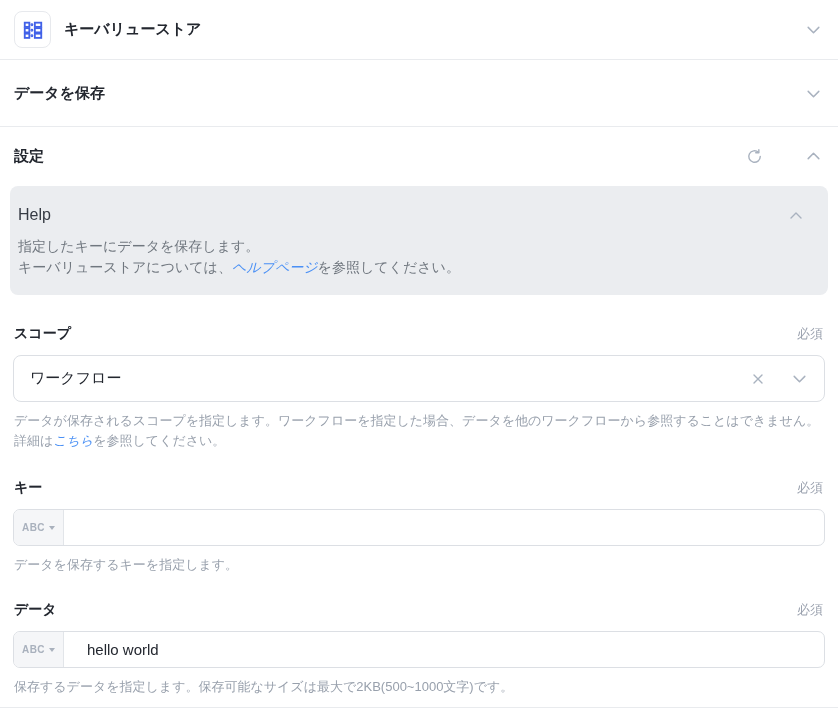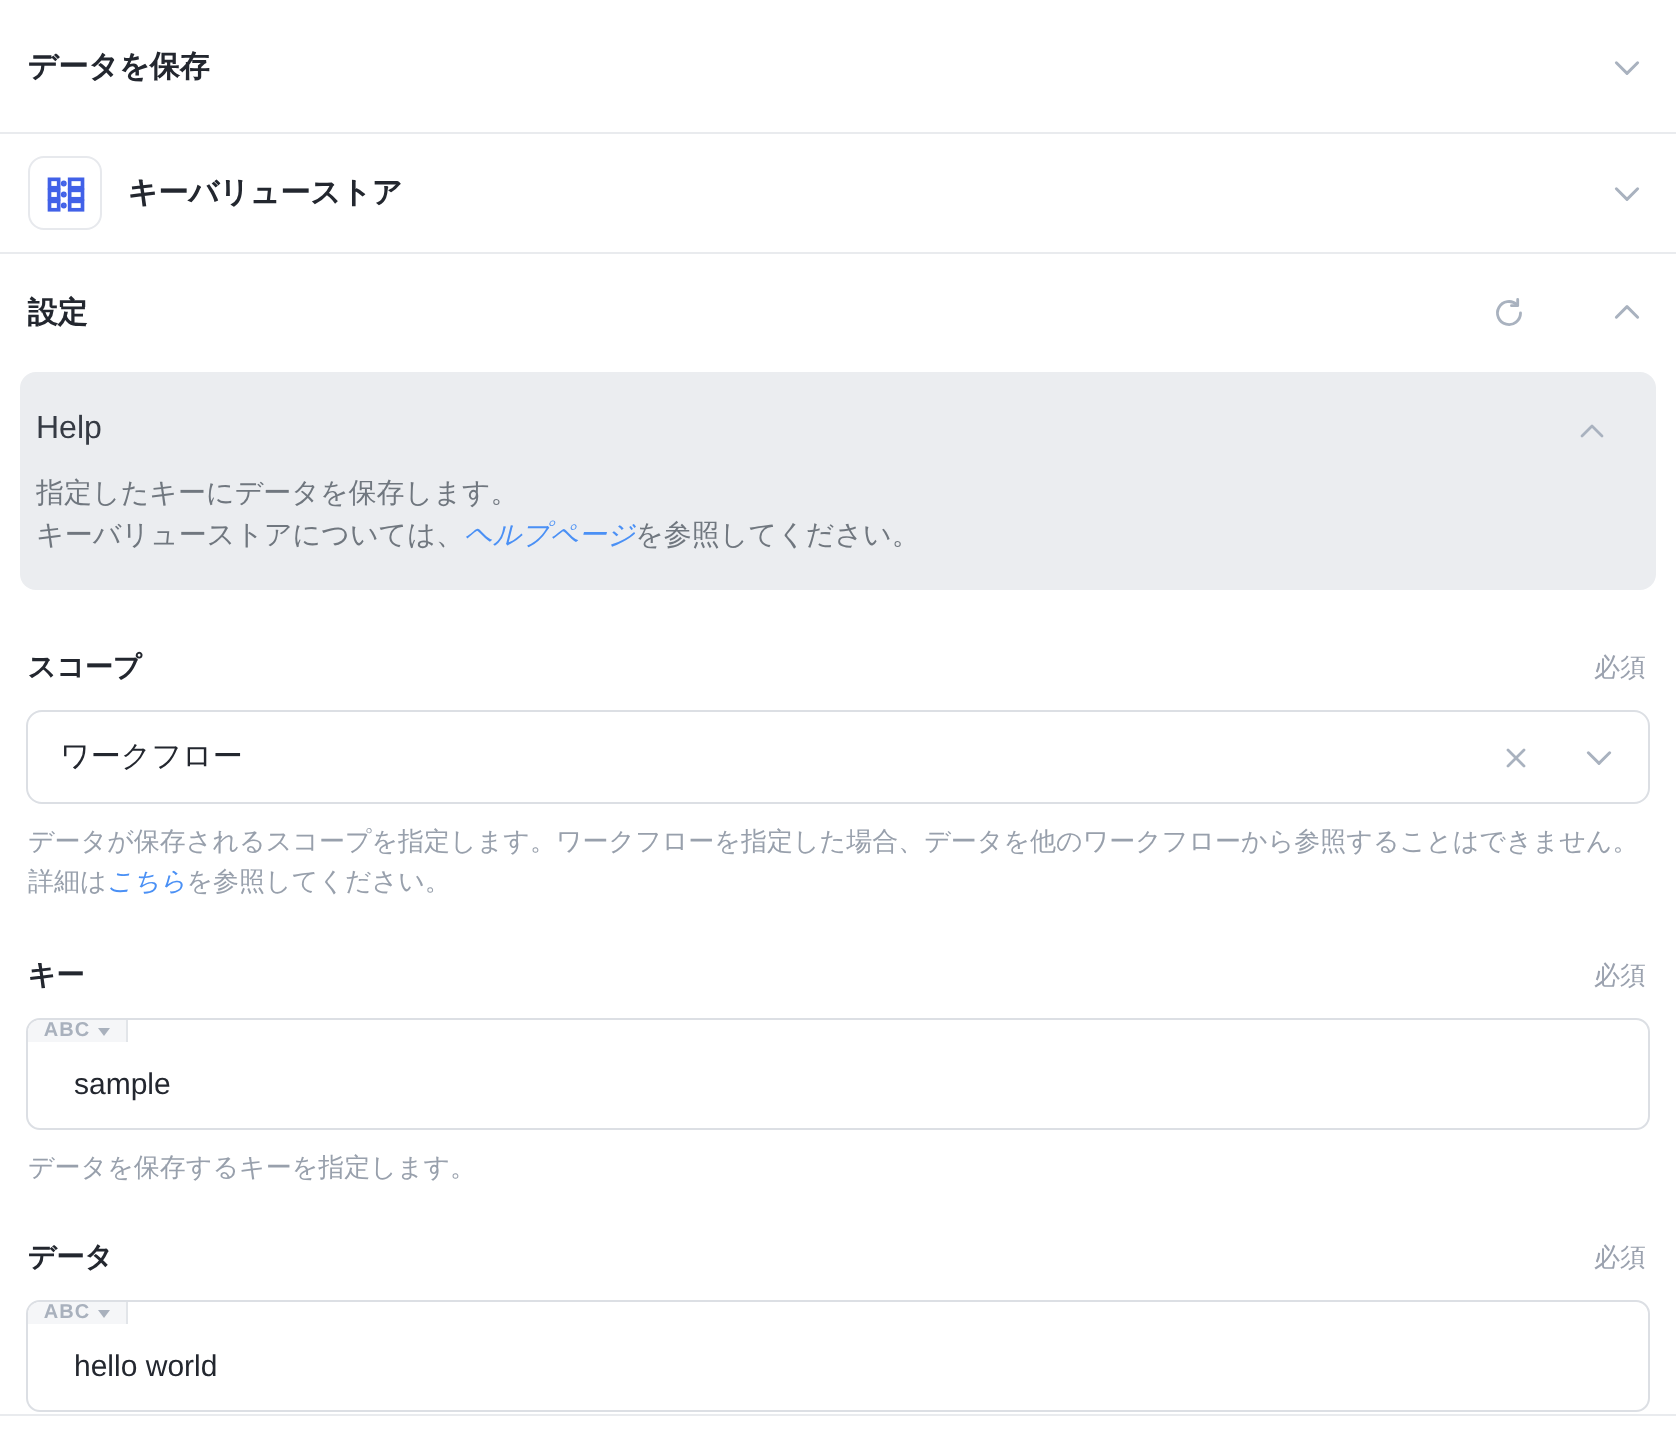--- a/index.html
+++ b/index.html
@@ -79,26 +79,25 @@
 
   .helper {
     margin-top: 9px;
     font-size: 13px; line-height: 20px;
     color: #98a0ac;
     padding-left: 1px;
   }
 
   .input-box {
     display: flex; align-items: stretch;
-    height: 56px;
+    height: 37px;
     border: 1px solid #dcdfe4;
     border-radius: 7px;
     background: #fff;
     overflow: hidden;
-    flex-direction: column;
   }
   .type-prefix {
     width: 50px; flex: 0 0 auto;
     background: #f5f6f8;
     border-right: 1px solid #e2e5e9;
     display: flex; align-items: center; justify-content: center;
     gap: 4px;
     cursor: pointer;
   }
   .type-prefix .type-label {
@@ -118,46 +117,46 @@
     padding: 0 16px 0 23px;
     background: transparent;
   }
 
   .bottom-divider { position: absolute; left: 0; right: 0; bottom: 7px; border-top: 1px solid #e9ebee; }
 </style>
 </head>
 <body>
 
 <div class="page">
-
-  <div class="acc-row save-row">
-    <div class="row-label">データを保存</div>
-    <div class="flex-spacer"></div>
-    <span class="icon-btn">
-      <svg class="icon" width="17" height="17" viewBox="0 0 16 16" fill="none" stroke="#a9b2bf" stroke-width="1.4" stroke-linecap="round" stroke-linejoin="round">
-          <polyline points="3,6 8,11 13,6"></polyline>
-        </svg>
-    </span>
-  </div>
 
   <div class="acc-row app-row">
     <div class="app-icon-box">
       <svg class="icon" width="22" height="22" viewBox="0 0 24 24" fill="none" stroke="#4161e8" stroke-width="2">
         <rect x="3" y="4" width="5" height="4.6"></rect>
           <circle cx="10.8" cy="6.3" r="0.6" fill="#4161e8"></circle>
           <rect x="14" y="4" width="7" height="4.6"></rect>
         <rect x="3" y="10" width="5" height="4.6"></rect>
           <circle cx="10.8" cy="12.3" r="0.6" fill="#4161e8"></circle>
           <rect x="14" y="10" width="7" height="4.6"></rect>
         <rect x="3" y="16" width="5" height="4.6"></rect>
           <circle cx="10.8" cy="18.3" r="0.6" fill="#4161e8"></circle>
           <rect x="14" y="16" width="7" height="4.6"></rect>
       </svg>
     </div>
     <div class="app-title">キーバリューストア</div>
+    <div class="flex-spacer"></div>
+    <span class="icon-btn">
+      <svg class="icon" width="17" height="17" viewBox="0 0 16 16" fill="none" stroke="#a9b2bf" stroke-width="1.4" stroke-linecap="round" stroke-linejoin="round">
+          <polyline points="3,6 8,11 13,6"></polyline>
+        </svg>
+    </span>
+  </div>
+
+  <div class="acc-row save-row">
+    <div class="row-label">データを保存</div>
     <div class="flex-spacer"></div>
     <span class="icon-btn">
       <svg class="icon" width="17" height="17" viewBox="0 0 16 16" fill="none" stroke="#a9b2bf" stroke-width="1.4" stroke-linecap="round" stroke-linejoin="round">
           <polyline points="3,6 8,11 13,6"></polyline>
         </svg>
     </span>
   </div>
 
   <div class="acc-row settings-head">
     <div class="row-label">設定</div>
@@ -217,21 +216,20 @@
   <div class="field field-key">
     <div class="field-head">
       <span class="field-label">キー</span>
       <span class="required">必須</span>
     </div>
     <div class="input-box">
       <div class="type-prefix">
         <span class="type-label">ABC</span>
         <span class="type-caret"></span>
       </div>
-      <input class="text-input" type="text" value="sample" style="">
     </div>
     <div class="helper">データを保存するキーを指定します。</div>
   </div>
 
   <div class="field field-data">
     <div class="field-head">
       <span class="field-label">データ</span>
       <span class="required">必須</span>
     </div>
     <div class="input-box">

